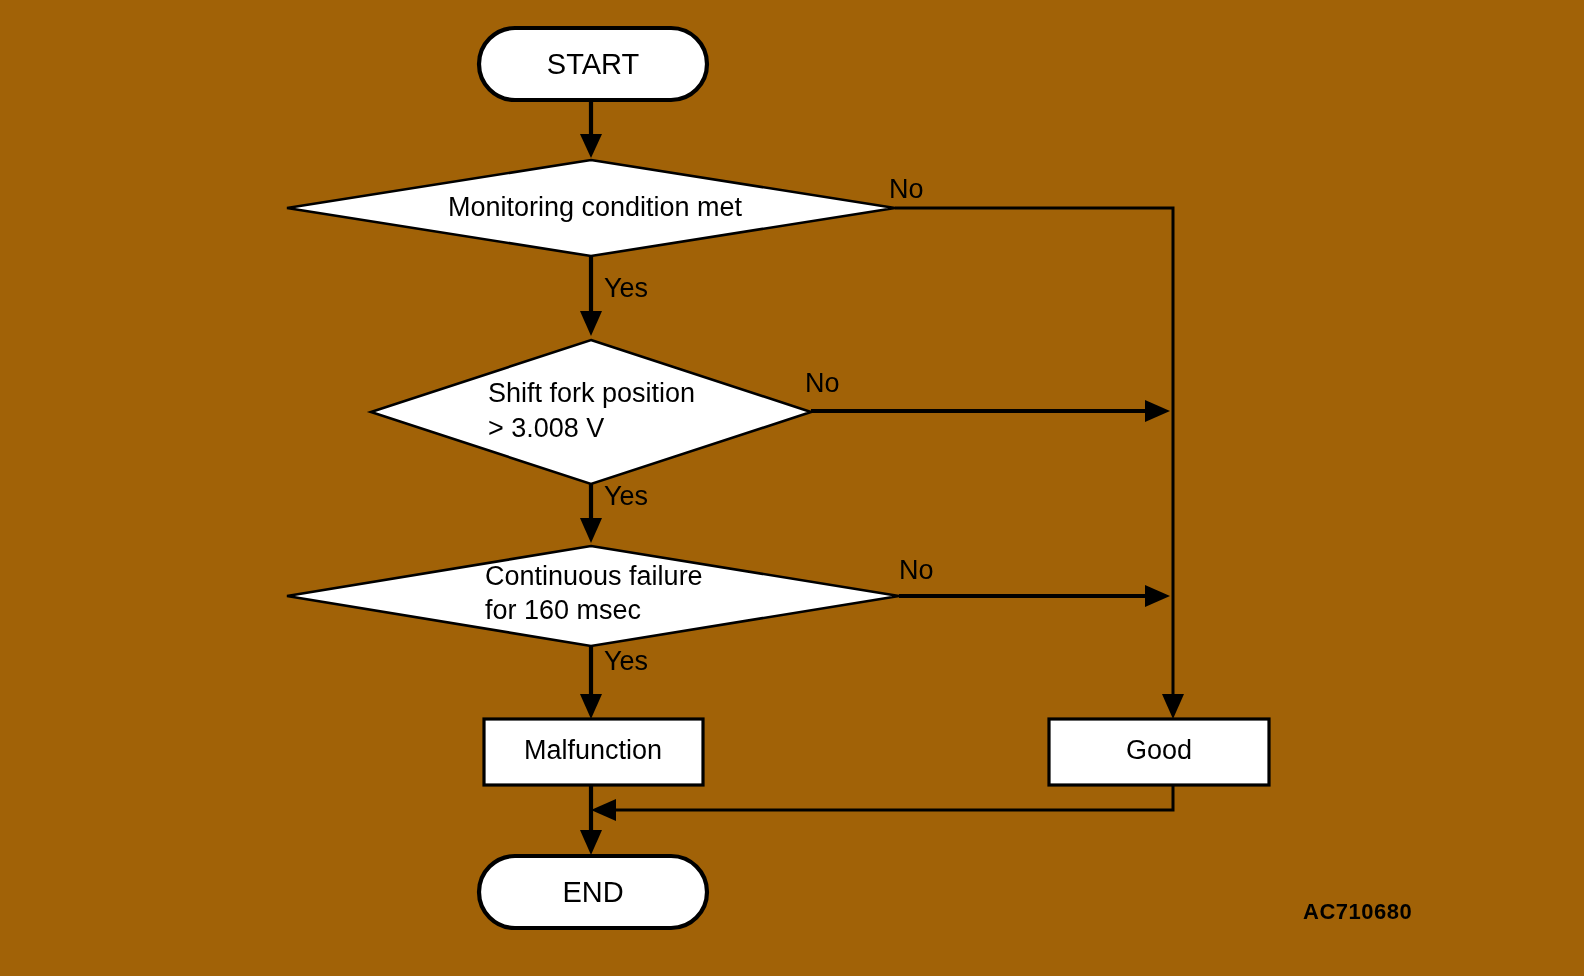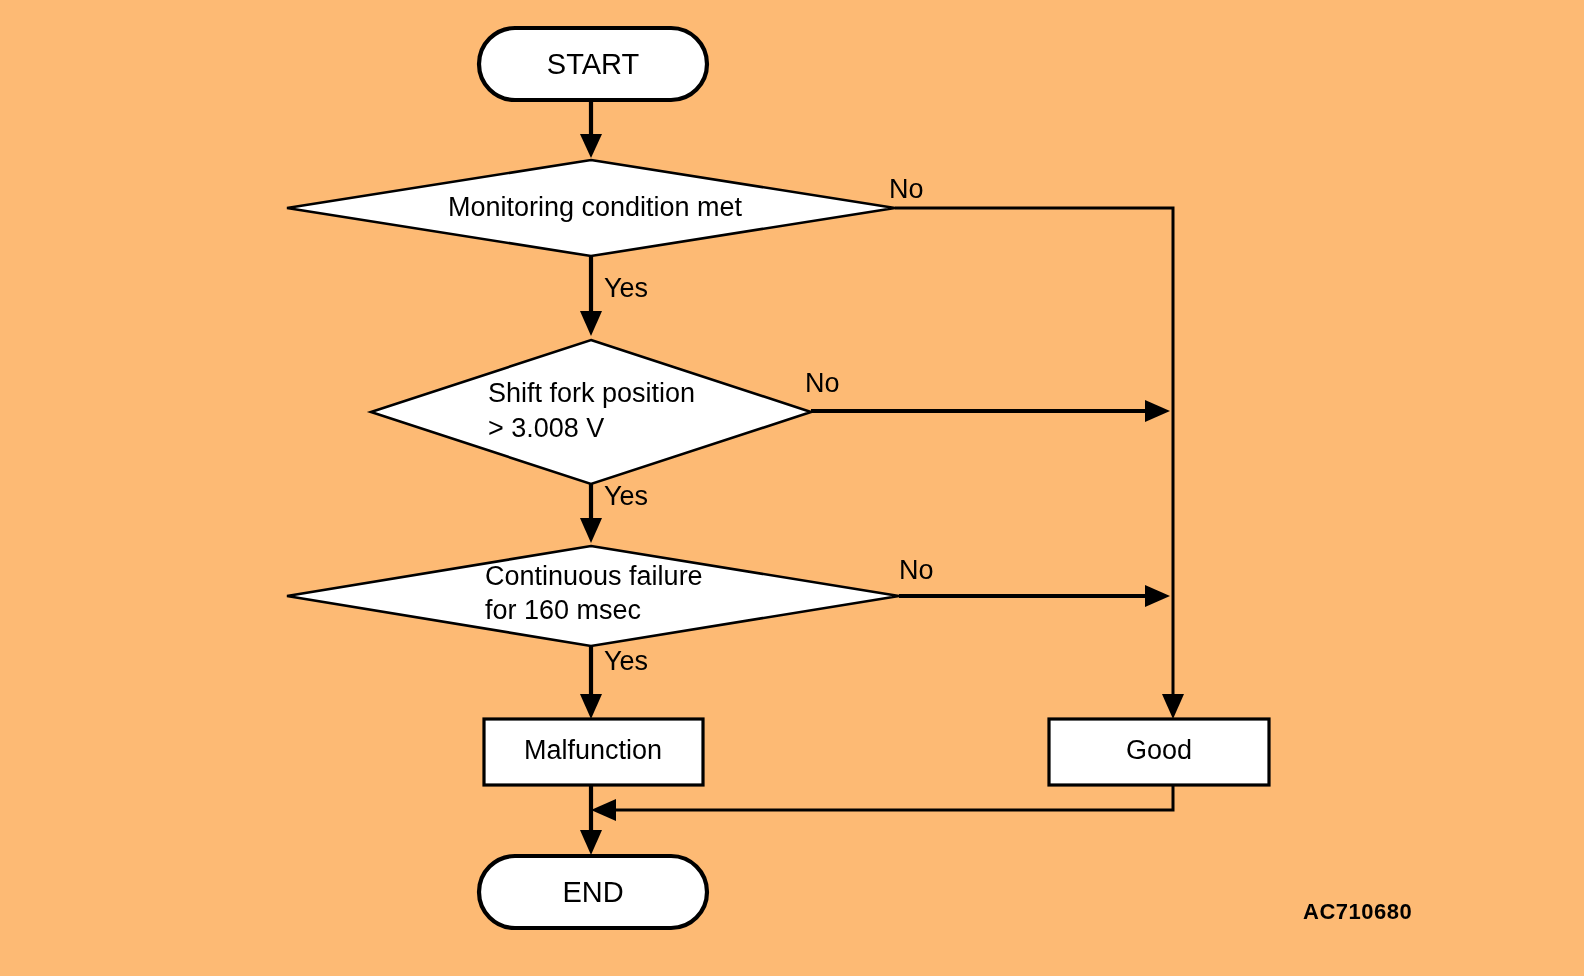--- a/index.html
+++ b/index.html
@@ -10,21 +10,21 @@
   body {
     width: 1584px;
     height: 976px;
     overflow: hidden;
     font-family: "Liberation Sans", sans-serif;
   }
   #diagram-root {
     position: relative;
     width: 1584px;
     height: 976px;
-    background: #fdba74;
+    background: #a16207;
   }
   svg#flowchart {
     display: block;
     width: 1584px;
     height: 976px;
   }
   .terminator {
     fill: #ffffff;
     stroke: #000000;
     stroke-width: 4.2;

